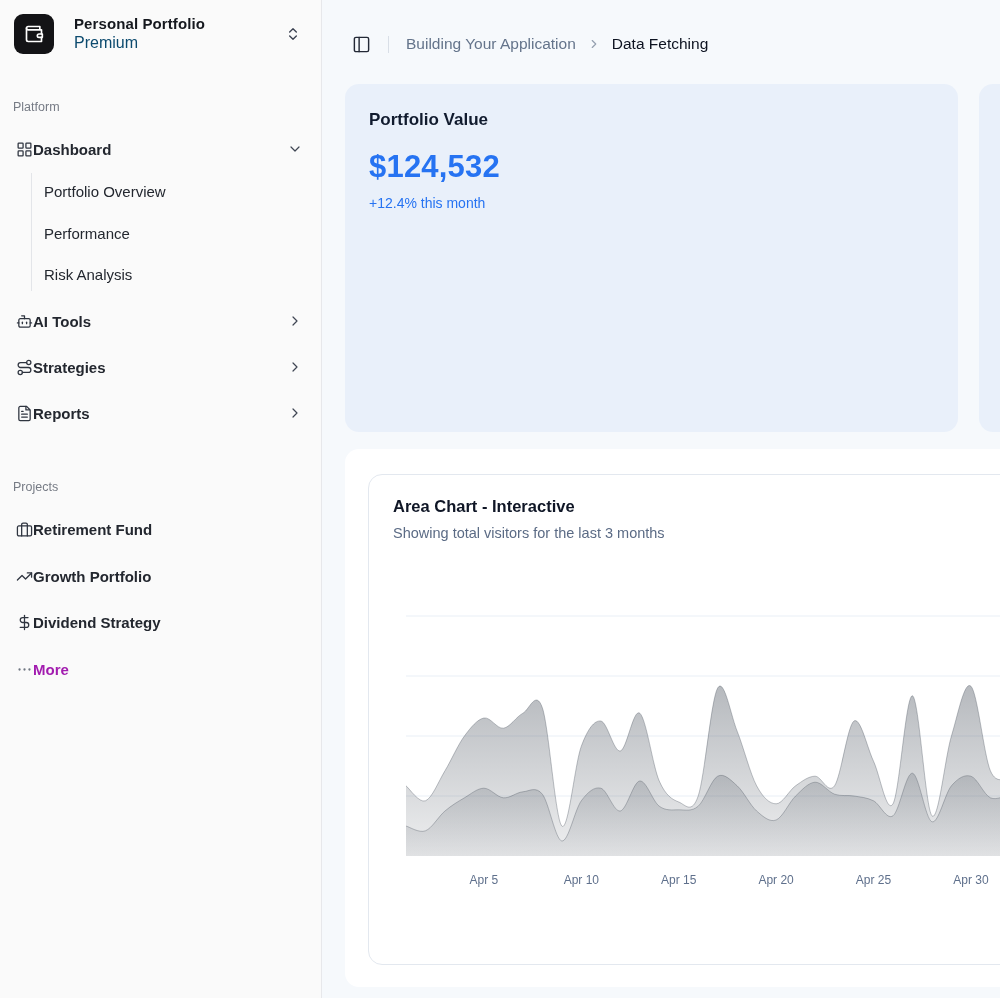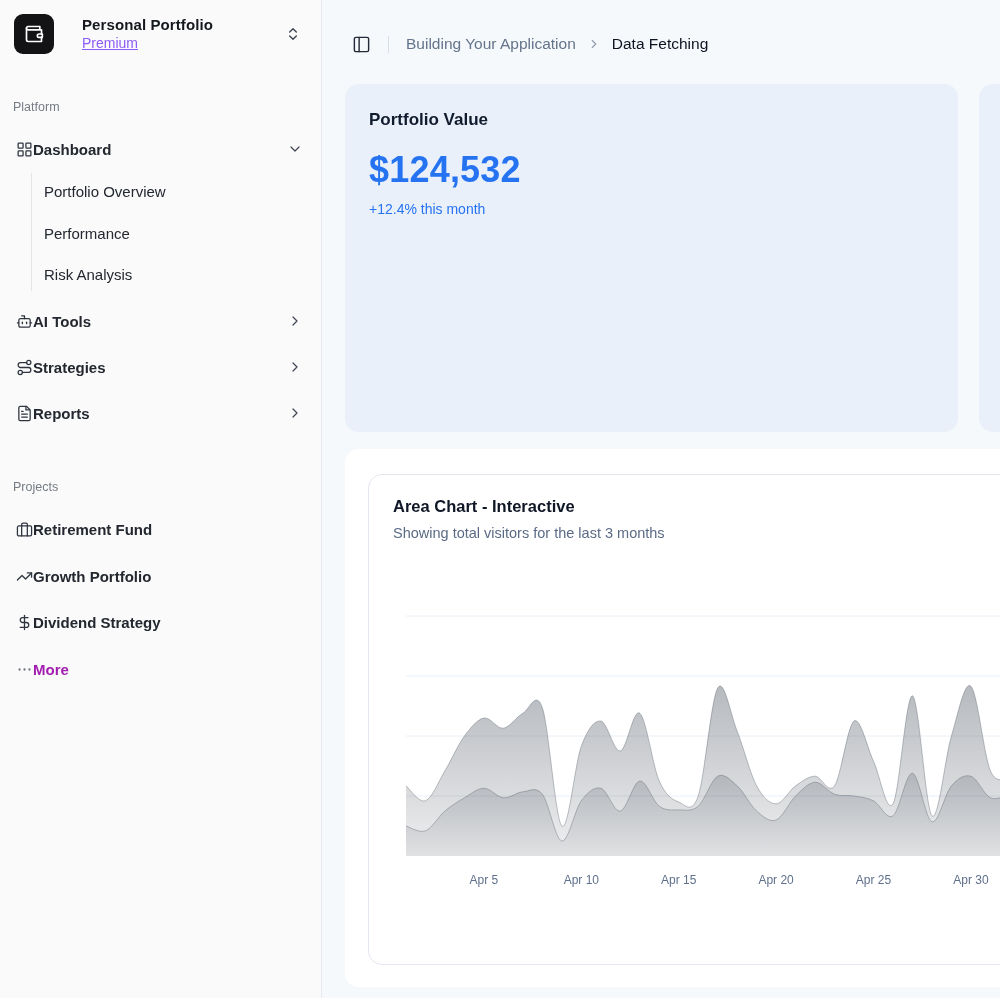--- a/index.html
+++ b/index.html
@@ -14,31 +14,31 @@
            stroke-linecap:round; stroke-linejoin:round; }
 
   
   .sidebar {
     position:absolute; left:0; top:0; width:322px; height:998px;
     background:var(--sidebar-bg,#fafafa);
     border-right:1px solid #e7e8eb;
   }
   .team {
     position:absolute; left:8px; top:8px; right:8px; height:52px;
-    display:flex; align-items:center; gap:28px; padding:0 6px;
+    display:flex; align-items:center; gap:20px; padding:0 6px;
     border-radius:8px; cursor:pointer;
   }
   .team-logo {
     width:40px; height:40px; border-radius:9px; background:#131316;
     display:flex; align-items:center; justify-content:center; color:#fff;
     flex:0 0 auto;
   }
   .team-text { flex:1 1 auto; line-height:1.25; }
   .team-name { font-size:15px; font-weight:700; color:#15181e; letter-spacing:.1px; }
-  .team-plan { font-size:14px; color:#8b5cf6;text-decoration:underline; }
+  .team-plan { font-size:16px; color:#0c4a6e; }
   .team-chevrons { color:#3a4150; margin-right:6px; }
 
   .sb-label {
     position:absolute; left:13px; height:16px; font-size:12.5px; color:#767b85;
     display:flex; align-items:center;
   }
   .sb-row {
     position:absolute; left:8px; right:8px; height:40px;
     display:flex; align-items:center; gap:0; padding:0 8px;
     border-radius:8px; font-size:15px; color:#23272f; cursor:pointer;font-weight:bold;
@@ -69,21 +69,21 @@
 
   .stat-card {
     position:absolute; left:23px; top:72px; width:613px; height:348px;
     background:var(--card-bg,#e9f0fa); border-radius:14px; padding:26px 24px;
   }
   .stat-card2 {
     position:absolute; left:657px; top:72px; width:320px; height:348px;
     background:var(--card-bg,#e9f0fa); border-radius:14px;
   }
   .stat-title { font-size:17px; font-weight:700; color:#111b2e; }
-  .stat-value { margin-top:19px; font-size:36px; font-weight:700; letter-spacing:.2px; color:var(--accent,#2673f2); }
+  .stat-value { margin-top:19px; font-size:31px; font-weight:700; letter-spacing:.2px; color:var(--accent,#2673f2); }
   .stat-change { margin-top:10px; font-size:14px; color:var(--accent,#2673f2); }
 
   .panel-container {
     position:absolute; left:23px; top:437px; width:720px; height:538px;
     background:#ffffff; border-radius:14px;
   }
   .chart-card {
     position:absolute; left:23px; top:25px; width:680px; height:491px;
     background:#fff; border:1px solid #e3e8ef; border-radius:14px; overflow:hidden;
   }

